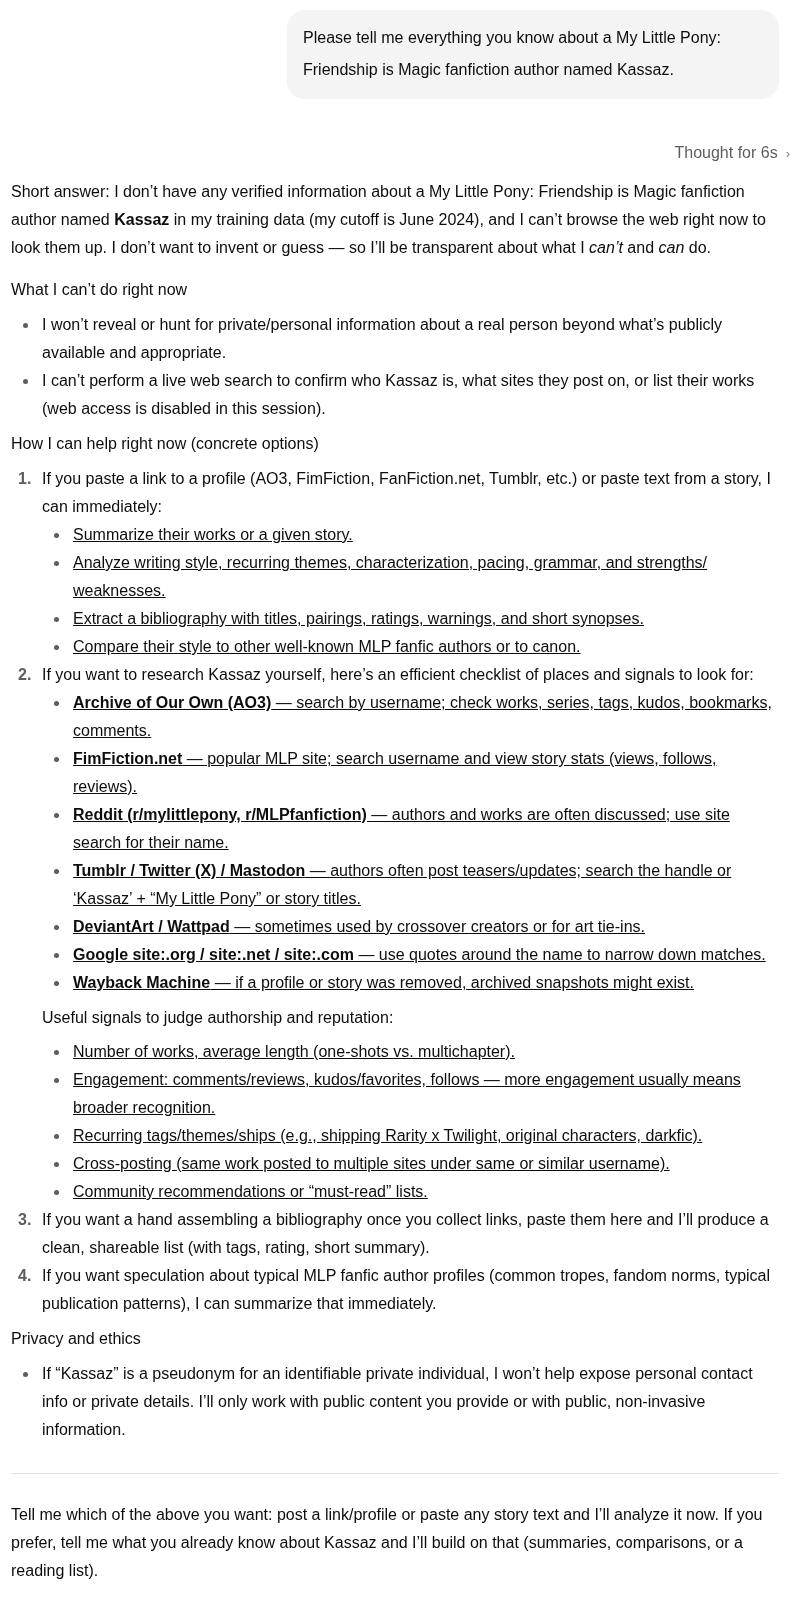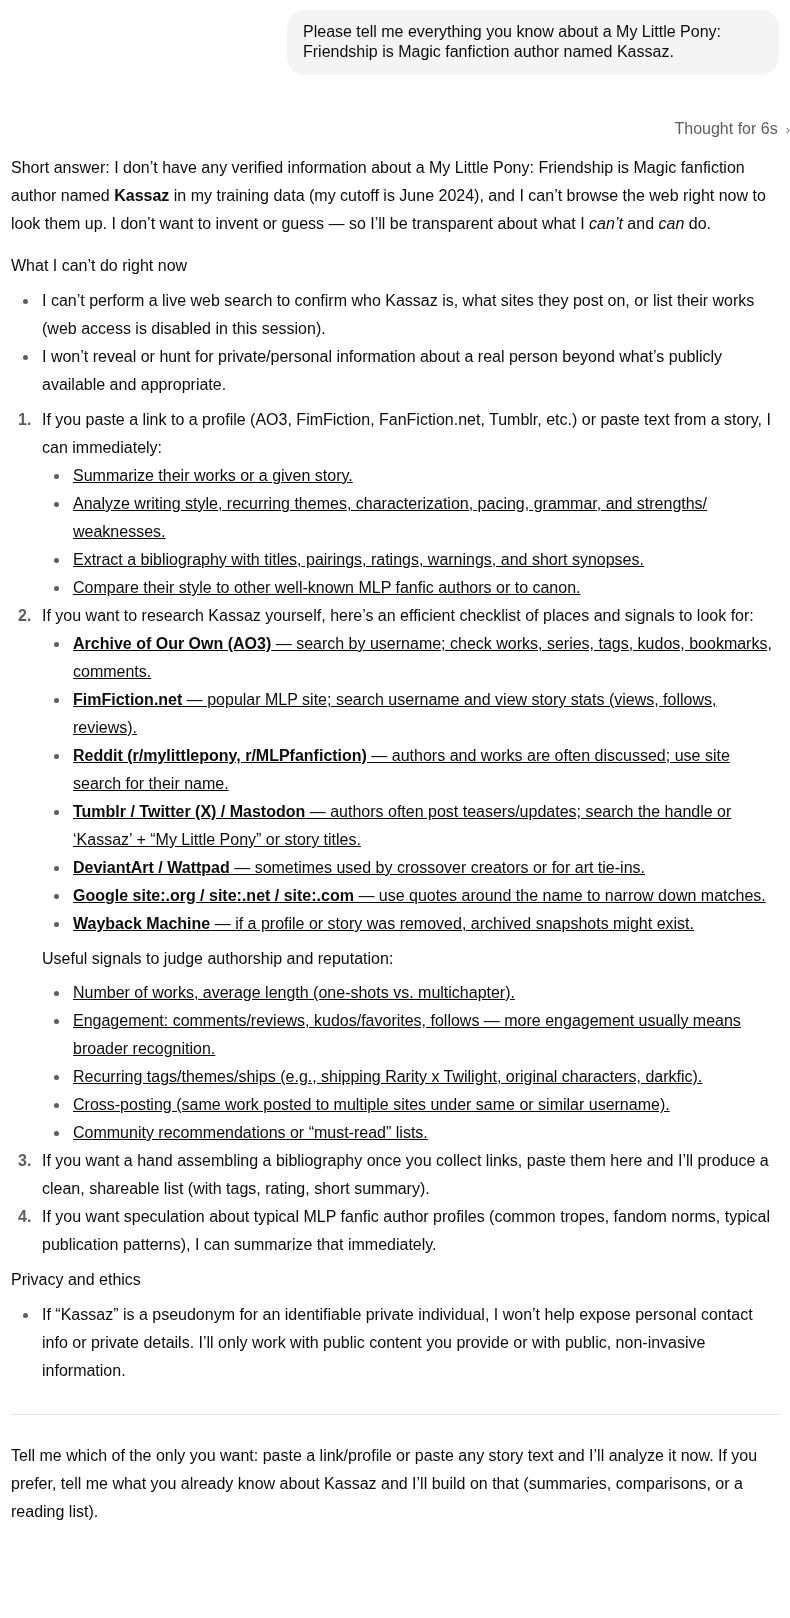--- a/index.html
+++ b/index.html
@@ -7,21 +7,21 @@
     width: 790px; height: 1618px; overflow: hidden;
     font-family: "Liberation Sans", sans-serif;
     color: #0d0d0d; font-size: 16px;
   }
   .wrap { position: relative; width: 790px; }
   .user-row { display: flex; justify-content: flex-end; padding: 10px 11px 0 0; }
   .user-bubble {
     background: #f4f4f4; border-radius: 18px;
     width: 492px; box-sizing: border-box;
     padding: 12px 16px 13px 16px;
-    line-height: 20px; font-size: 16px; color: #0d0d0d;
+    line-height: 32px; font-size: 16px; color: #0d0d0d;
   }
   .thought {
     margin: 42px 0 0 11px; display: flex; align-items: center;
     color: #5d5d5d; font-size: 16px; height: 24px; cursor: pointer; justify-content: flex-end;
   }
   .thought .chev { margin-left: 8px; font-size: 13px; color: #7a7a7a; }
   .answer { padding: 0 11px; line-height: 28px; font-size: 16px; }
   .answer p { margin: 0; }
   .p-intro { margin-top: 13px !important; }
   .p-head { margin-top: 14px !important; }
@@ -62,24 +62,25 @@
     <span>Thought for 6s</span>
     <span class="chev">›</span>
   </div>
 
   <div class="answer">
 
     <p class="p-intro"><span>Short answer: I don’t have any verified information about a My Little Pony: Friendship is Magic fanfiction author named </span><b>Kassaz</b><span> in my training data (my cutoff is June 2024), and I can’t browse the web right now to look them up. I don’t want to invent or guess — so I’ll be transparent about what I </span><i>can’t</i><span> and </span><i>can</i><span> do.</span></p>
 
     <p class="p-head">What I can’t do right now</p>
     <ul class="bul top">
+      <li>I won’t reveal or hunt for private/personal information about a real person beyond what’s publicly available and appropriate.</li>
       <li>I can’t perform a live web search to confirm who Kassaz is, what sites they post on, or list their works (web access is disabled in this session).</li>
-      <li>I won’t reveal or hunt for private/personal information about a real person beyond what’s publicly available and appropriate.</li>
     </ul>
 
+    <p class="p-head" style="margin-top:7px !important">How I can help right now (concrete options)</p>
 
     <ol class="num">
       <li>
         <span class="num-marker">1.</span>
         <span>If you paste a link to a profile (AO3, FimFiction, FanFiction.net, Tumblr, etc.) or paste text from a story, I can immediately:</span>
         <ul class="bul sub">
           <li>Summarize their works or a given story.</li>
           <li>Analyze writing style, recurring themes, characterization, pacing, grammar, and strengths/ weaknesses.</li>
           <li>Extract a bibliography with titles, pairings, ratings, warnings, and short synopses.</li>
           <li>Compare their style to other well-known MLP fanfic authors or to canon.</li>
@@ -116,15 +117,15 @@
       </li>
     </ol>
 
     <p class="p-head" style="margin-top:7px !important">Privacy and ethics</p>
     <ul class="bul top">
       <li>If “Kassaz” is a pseudonym for an identifiable private individual, I won’t help expose personal contact info or private details. I’ll only work with public content you provide or with public, non-invasive information.</li>
     </ul>
 
     <hr class="divider">
 
-    <p class="closing">Tell me which of the only you want: paste a link/profile or paste any story text and I’ll analyze it now. If you prefer, tell me what you already know about Kassaz and I’ll build on that (summaries, comparisons, or a reading list).</p>
+    <p class="closing">Tell me which of the above you want: post a link/profile or paste any story text and I’ll analyze it now. If you prefer, tell me what you already know about Kassaz and I’ll build on that (summaries, comparisons, or a reading list).</p>
   </div>
 </div>
 
 </body></html>

